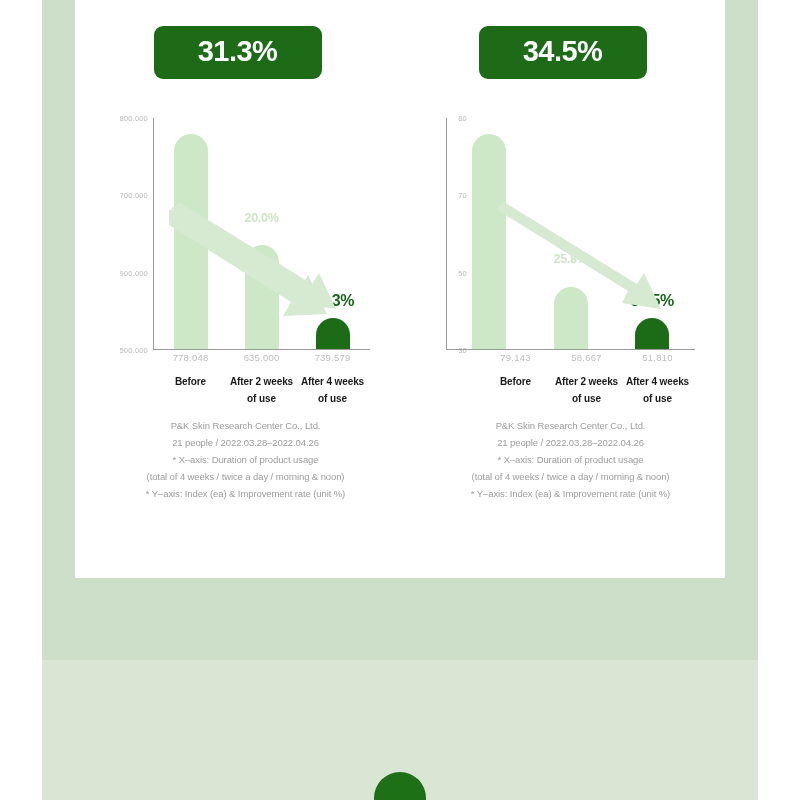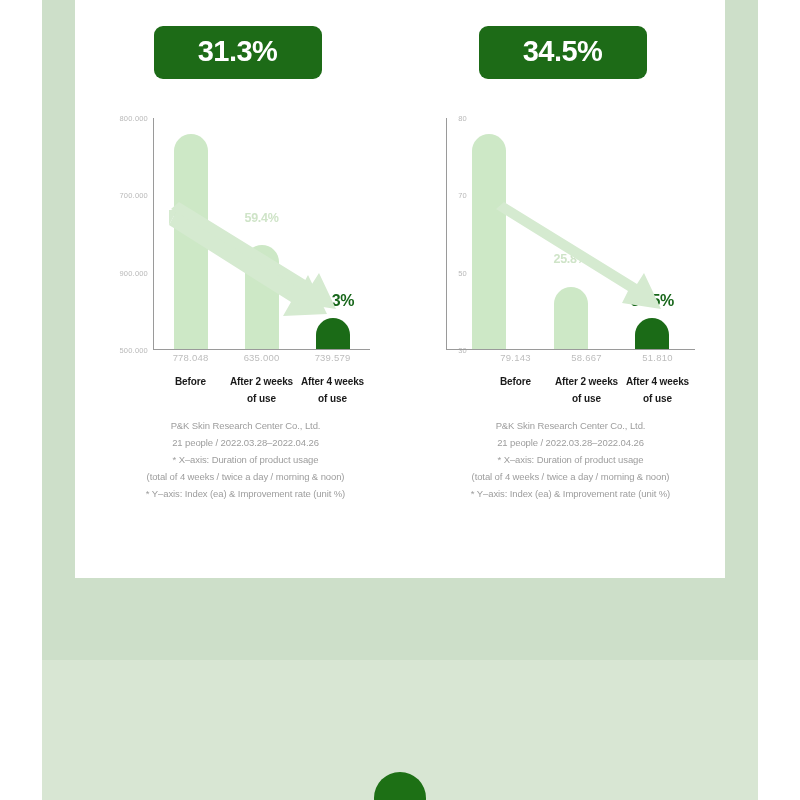--- a/index.html
+++ b/index.html
@@ -155,21 +155,21 @@
 
           <div class="axis-y"></div>
           <div class="axis-x"></div>
 
           <div class="bars">
             <div class="barcell">
               <div class="bar" style="height:93%"></div>
             </div>
             <div class="barcell">
               <div class="bar" style="height:45%"></div>
-              <div class="bar-pct pct-faint" style="bottom:54%">59.4%</div>
+              <div class="bar-pct pct-faint" style="bottom:54%">20.0%</div>
             </div>
             <div class="barcell">
               <div class="bar dark" style="height:13.5%"></div>
               <div class="bar-pct pct-strong" style="bottom:17.5%">31.3%</div>
             </div>
           </div>
 
           <svg class="arrow-svg" viewBox="0 0 265 232" preserveAspectRatio="none">
             <g fill="#d5ead0">
               <path d="M72 92 L196 170 L203 157 L222 196 L178 198 L186 184 L64 107 Z"></path>

